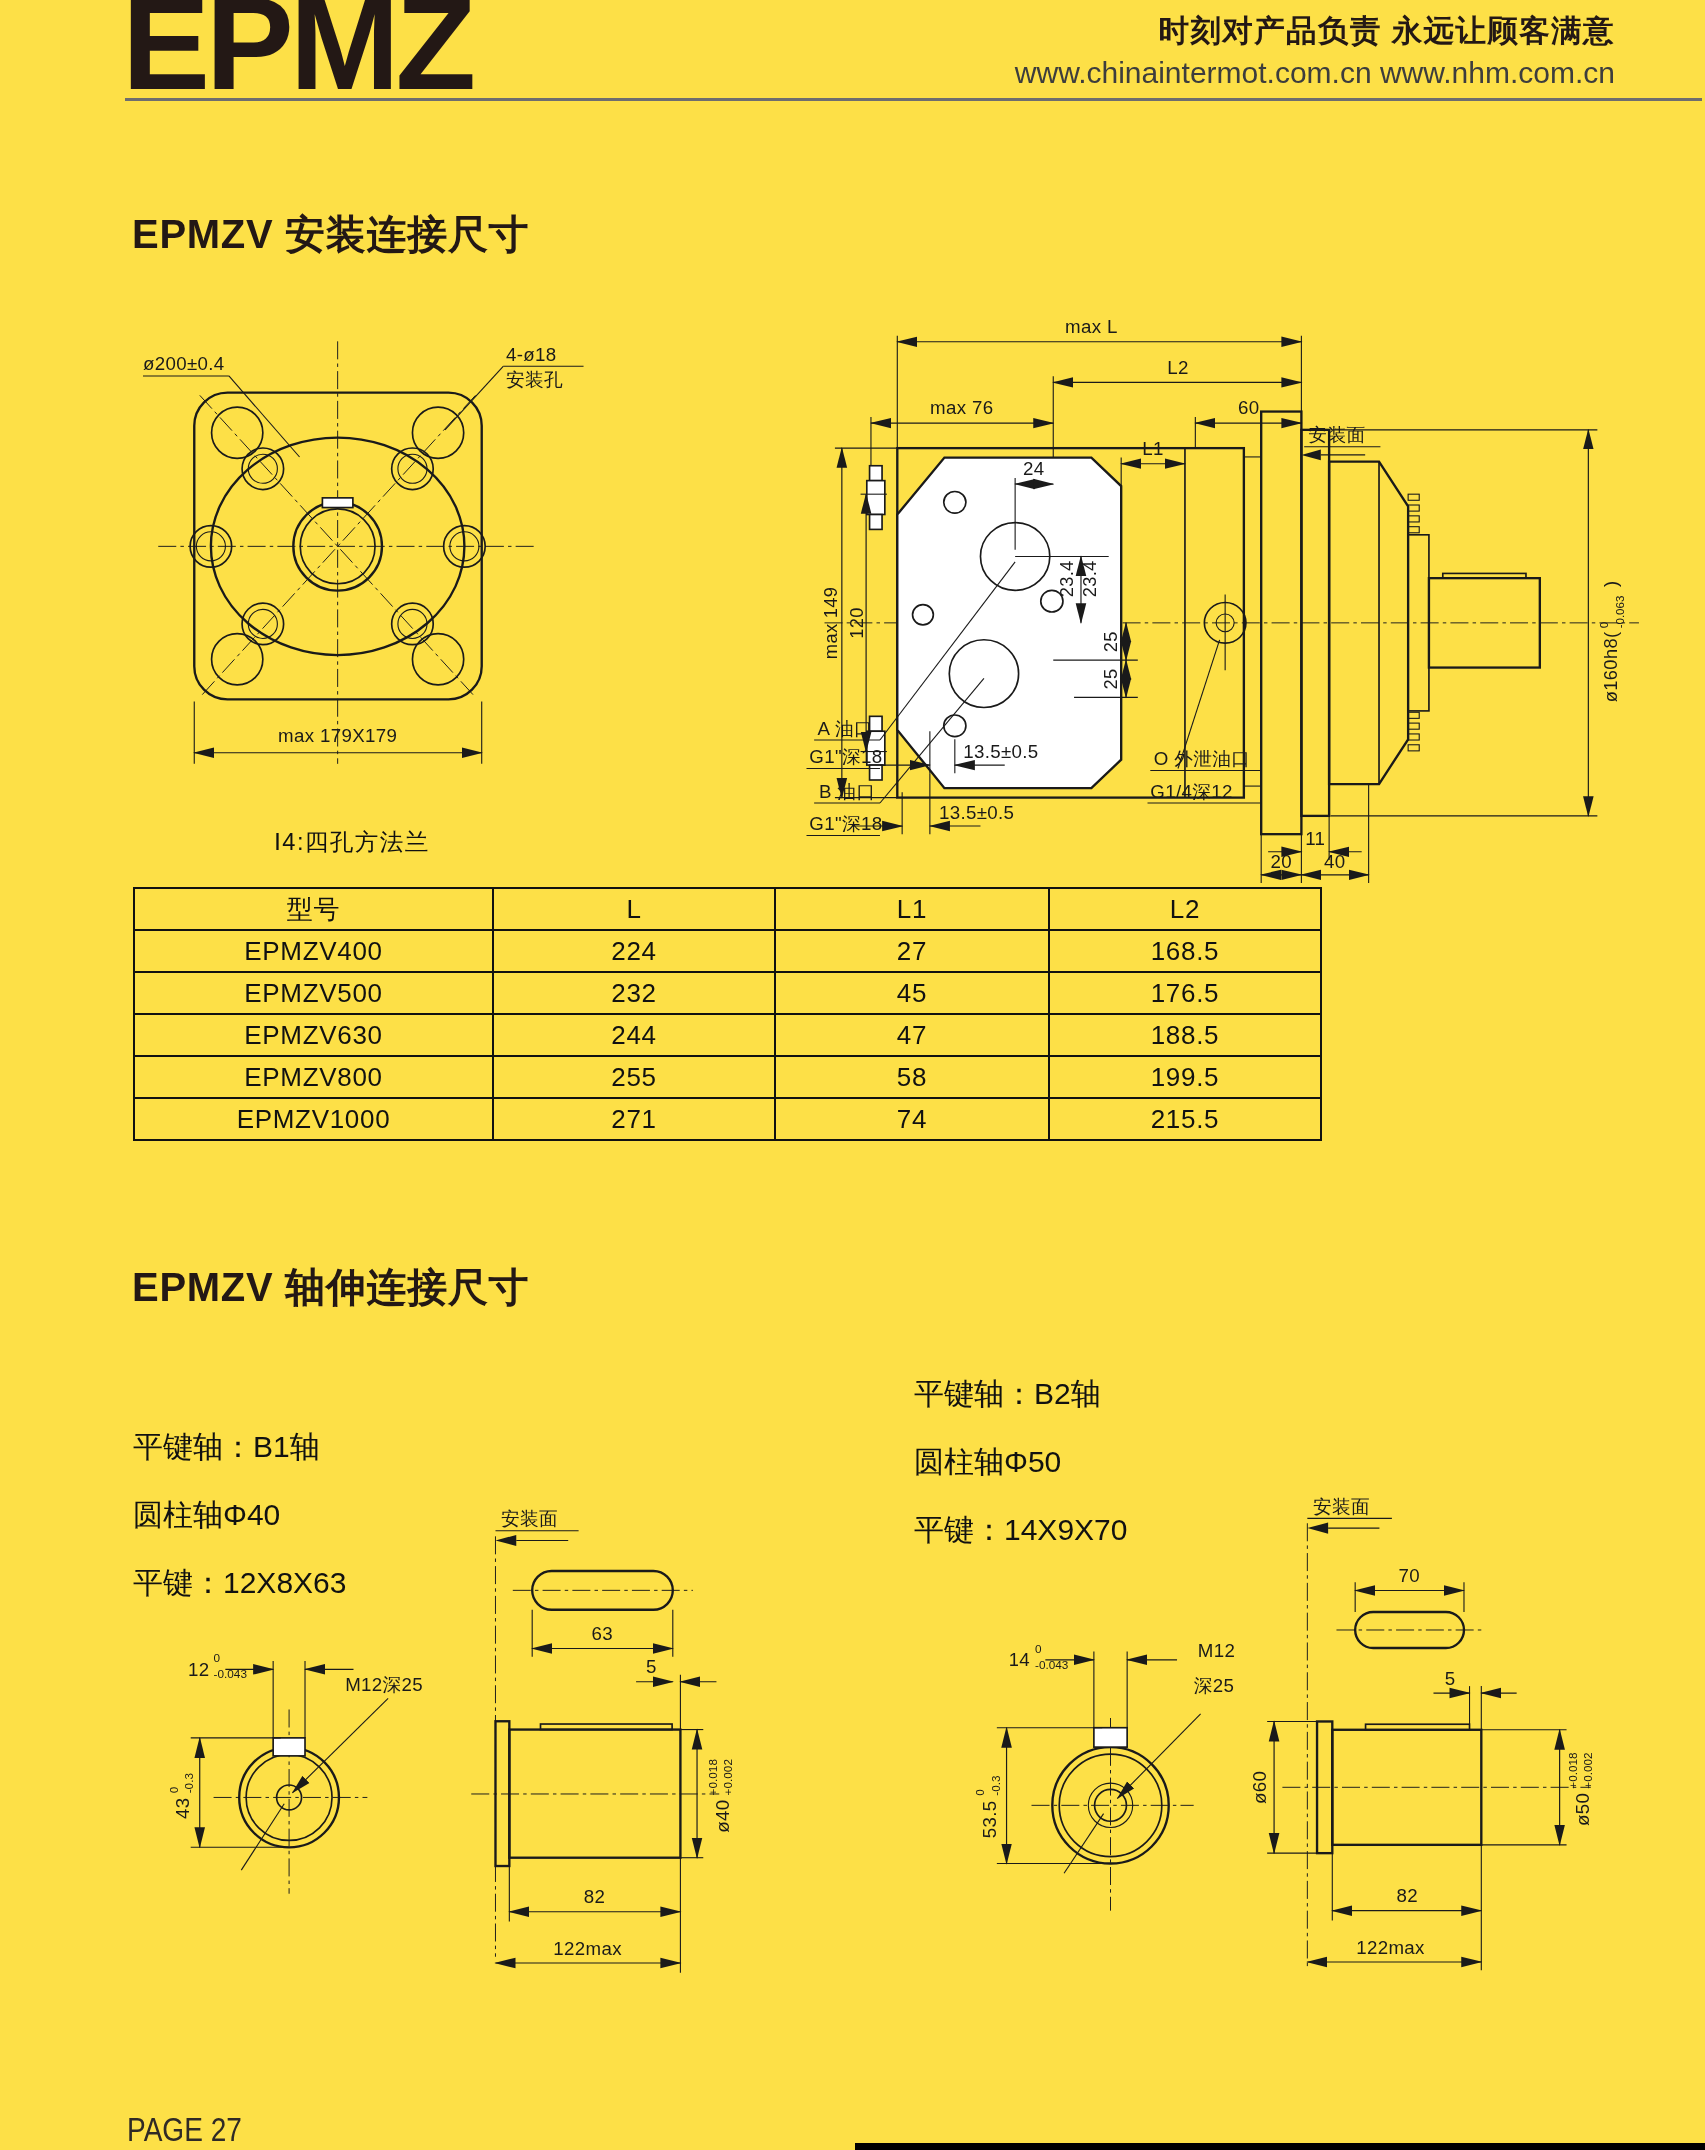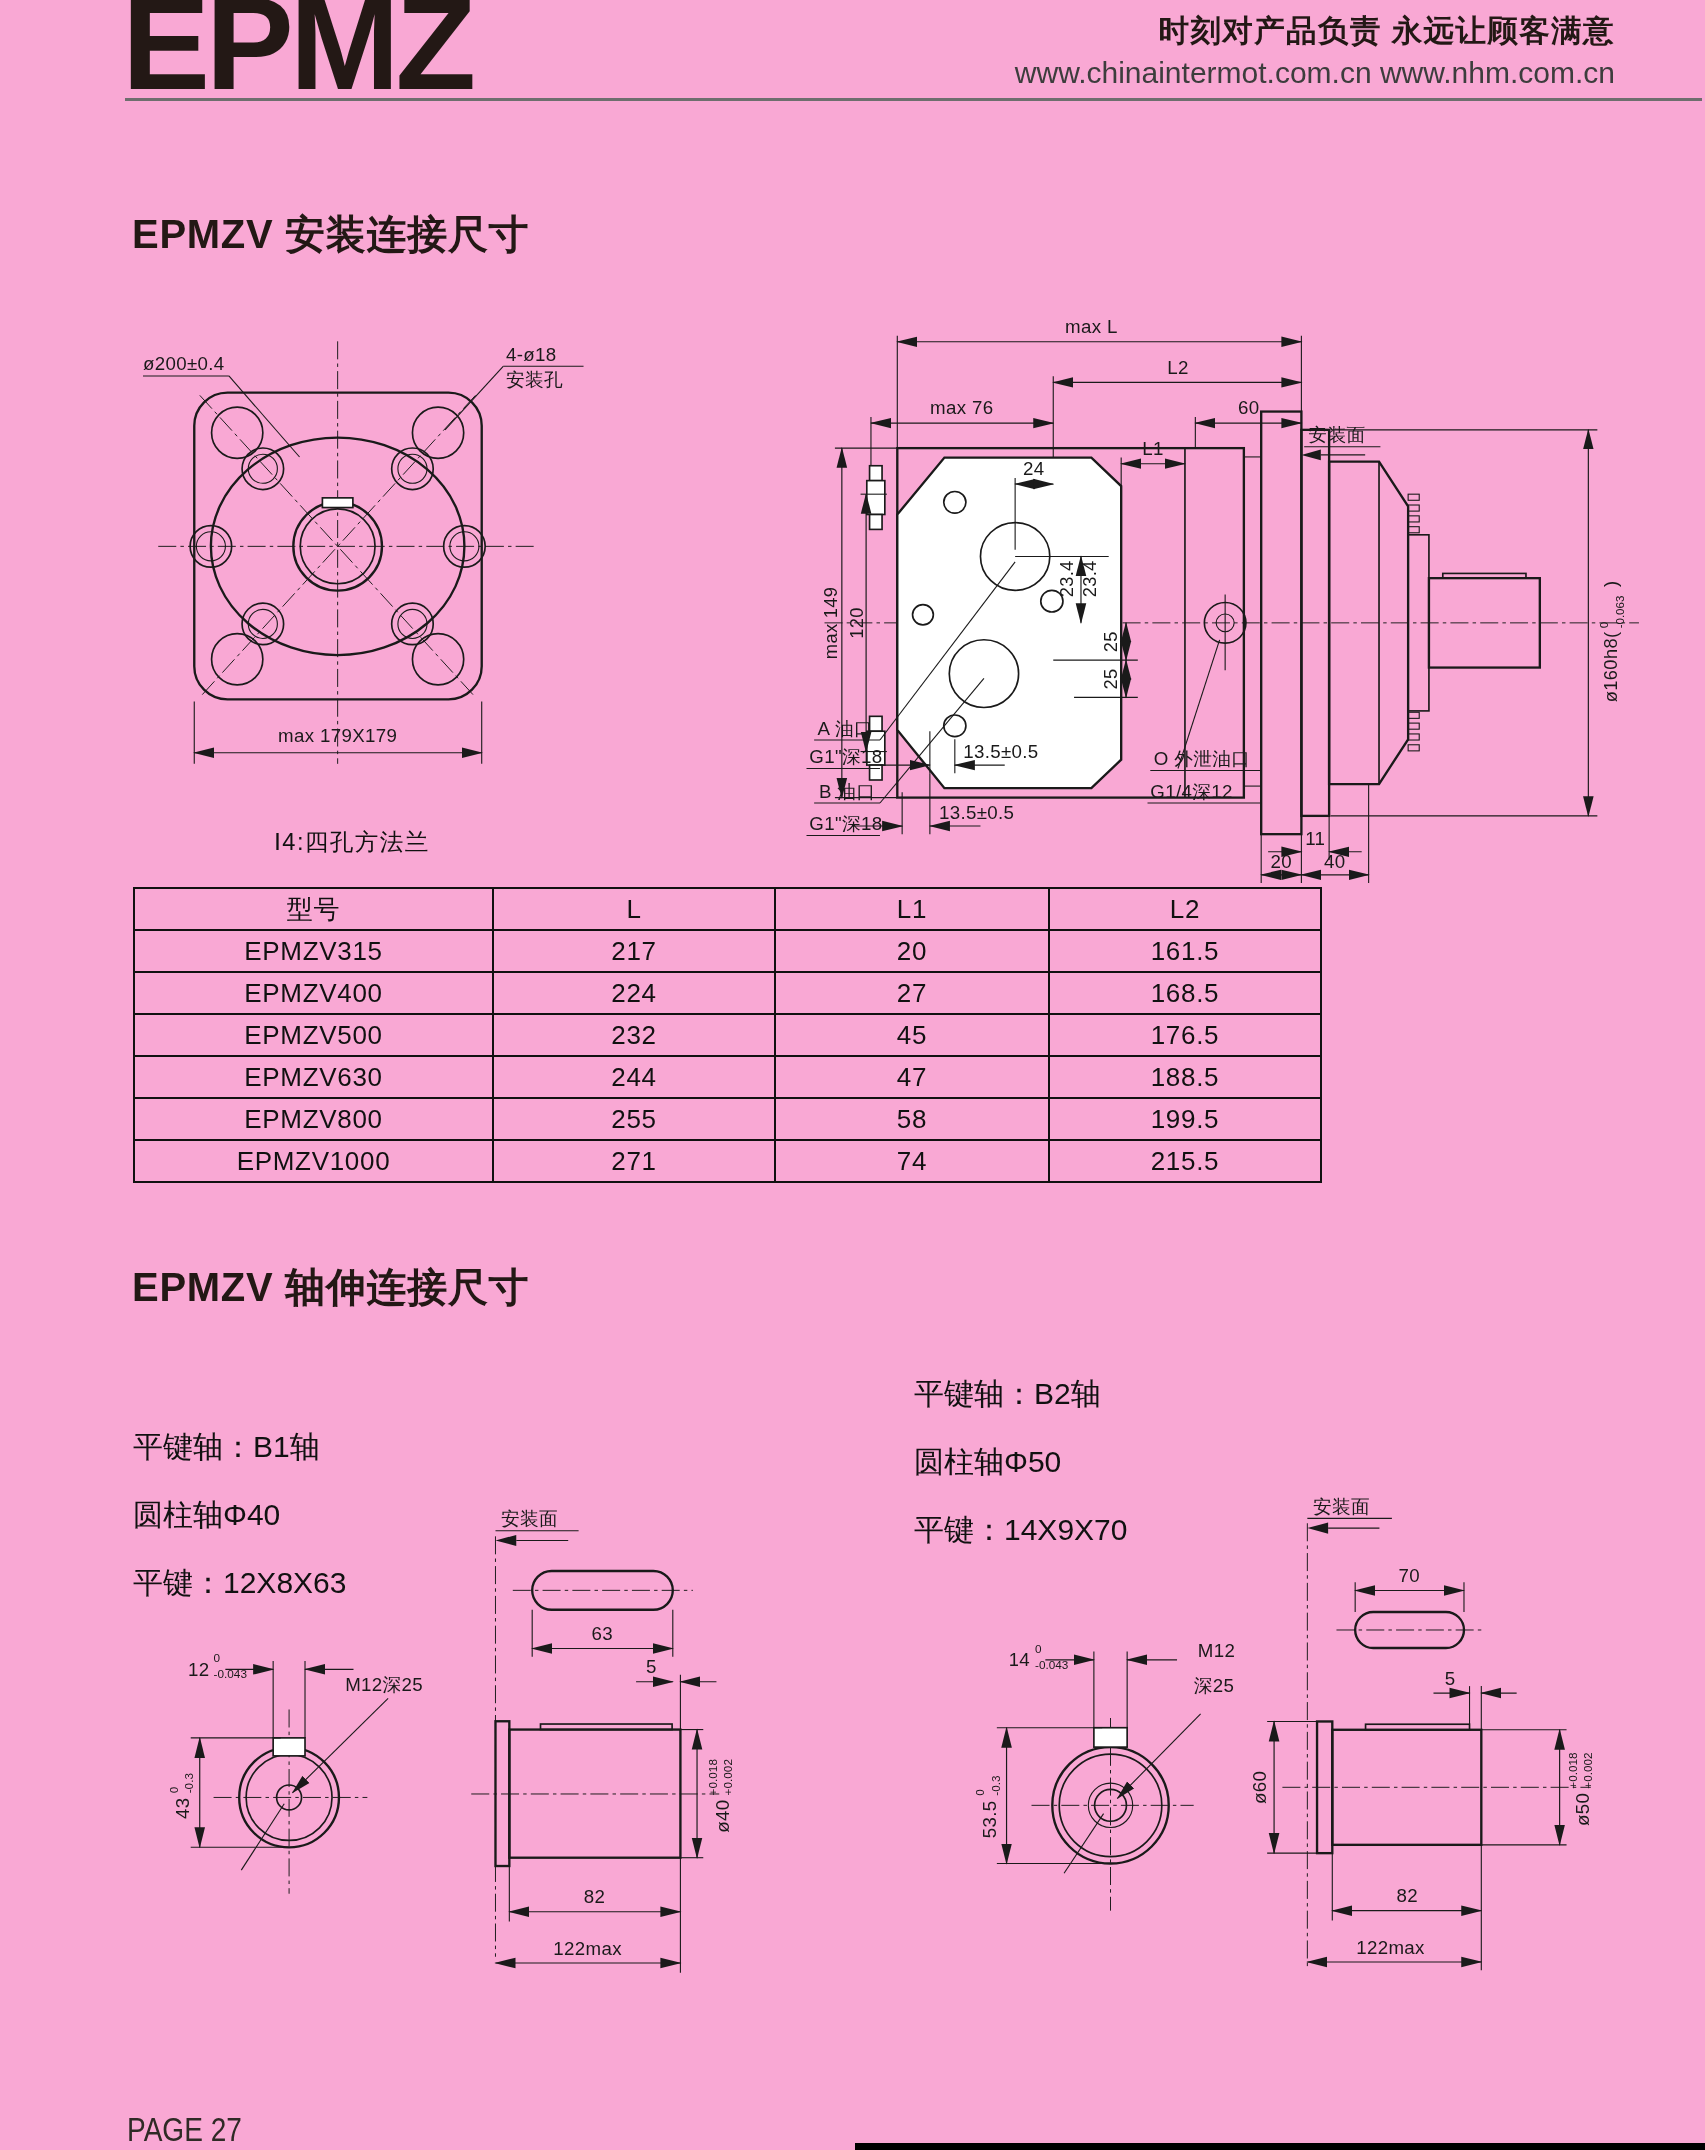--- a/index.html
+++ b/index.html
@@ -1,16 +1,16 @@
 <!DOCTYPE html>
 <html style="font-size:11px"><head>
 <meta charset="utf-8">
 <style>
   html,body{margin:0;padding:0;background:#fff;}
-  .page{position:relative;width:1706px;height:2151px;background:#f9a8d4;overflow:hidden;
+  .page{position:relative;width:1706px;height:2151px;background:#fde047;overflow:hidden;
         font-family:"Liberation Sans","DejaVu Sans",sans-serif;color:#231815;}
   .abs{position:absolute;}
   .logo{left:122px;top:-22px;font-size:132px;font-weight:700;letter-spacing:-4.2px;color:#231815;line-height:1;}
   .hdr-right{right:91px;top:11px;text-align:right;}
   .hdr-slogan{font-size:30.5px;font-weight:700;color:#231815;letter-spacing:1.4px;}
   .hdr-sites{font-size:30px;color:#3d3d3d;margin-top:4.2px;letter-spacing:0px;}
   .hdr-rule{left:125px;top:98px;width:1577px;height:2.8px;background:#6e6e6e;}
   .sec-title{font-size:40px;font-weight:700;color:#231815;letter-spacing:0.7px;}
   .caption{font-size:23.6px;color:#111;letter-spacing:1.4px;}
   .spec-block{font-size:30px;color:#111;line-height:68px;white-space:nowrap;}
@@ -253,26 +253,20 @@
         <col style="width:272px">
       </colgroup>
     <tbody>
         <tr>
       <td>型号</td>
       <td>L</td>
       <td>L1</td>
       <td>L2</td>
     </tr>
     <tr>
-      <td>EPMZV315</td>
-      <td>217</td>
-      <td>20</td>
-      <td>161.5</td>
-    </tr>
-    <tr>
       <td>EPMZV400</td>
       <td>224</td>
       <td>27</td>
       <td>168.5</td>
     </tr>
     <tr>
       <td>EPMZV500</td>
       <td>232</td>
       <td>45</td>
       <td>176.5</td>

